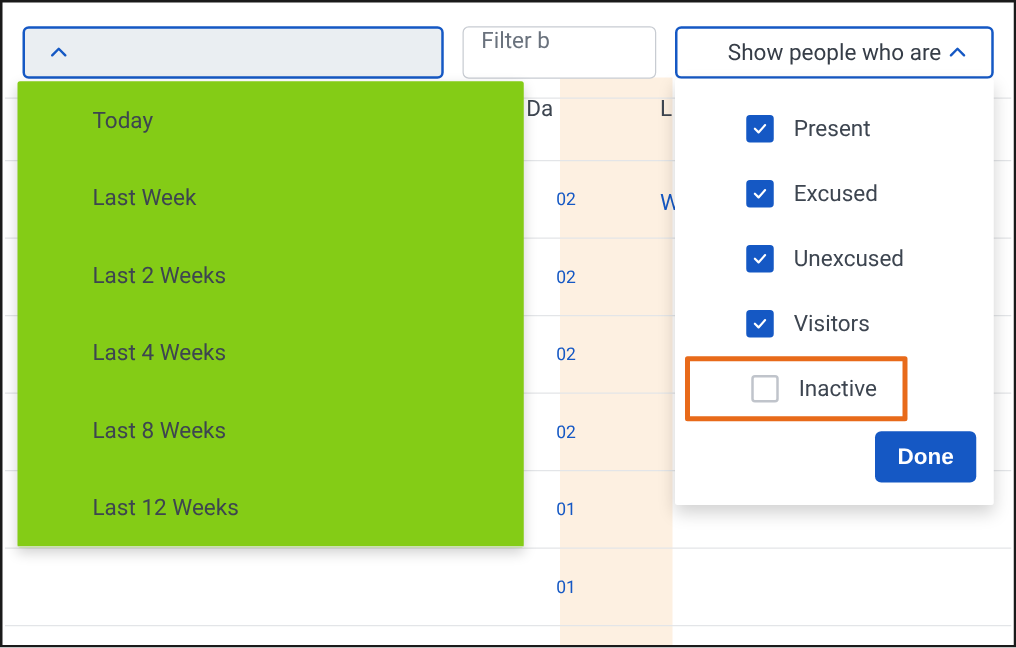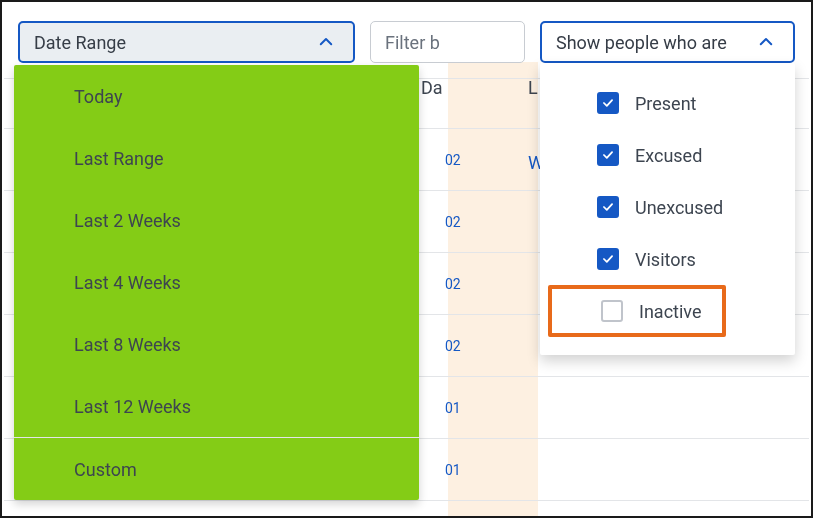--- a/index.html
+++ b/index.html
@@ -50,35 +50,35 @@
     position:absolute;
     left:368px; top:19px;
     width:155px; height:42px;
     box-sizing:border-box;
     background:#ffffff;
     border:1px solid #c8ccd2;
     border-radius:5px;
     padding:0 14px;
     font-size:18px;
     color:#3d4550;
-    display:flex; align-items:center;
+    display:flex; 
     overflow:hidden;
     white-space:nowrap;
   }
   .filter-input span { color:#6a727d; }
   .show-people-btn {
     position:absolute;
     left:538px; top:19px;
     width:255px; height:42px;
     background:#ffffff;
     border:2px solid #1558c4;
     border-radius:5px;
     box-sizing:border-box;
     padding:0 14px;
-    display:flex; align-items:center; justify-content:space-between;
+    display:flex; align-items:center; justify-content:flex-end;
     font-size:18px; color:#363d47;
     cursor:pointer;
   }
   .chev-up {
     width:26px; height:26px;
     display:flex; align-items:center; justify-content:center;
   }
   .chev-up svg { width:18px; height:18px; }
   .chev-up svg path { stroke:#1558c4; stroke-width:2.6; fill:none; stroke-linecap:round; stroke-linejoin:round; }
 
@@ -212,21 +212,20 @@
   <span class="date-val" style="top:150px">02</span>
   <span class="date-val" style="top:212px">02</span>
   <span class="date-val" style="top:274px">02</span>
   <span class="date-val" style="top:336px">02</span>
   <span class="date-val" style="top:398px">01</span>
   <span class="date-val" style="top:460px">01</span>
 
   <span class="blue-frag" style="top:150px">W</span>
 
   <div class="date-range-btn">
-    <span>Date Range</span>
     <span class="chev-up">
       <svg viewBox="0 0 24 24">
           <path d="M5 15 L12 8 L19 15"></path>
         </svg>
     </span>
   </div>
 
   <div class="filter-input">
     <span>Filter b</span>
   </div>
@@ -238,38 +237,35 @@
           <path d="M5 15 L12 8 L19 15"></path>
         </svg>
     </span>
   </div>
 
   <div class="dr-panel">
     <div class="dr-item">
         <span>Today</span>
       </div>
     <div class="dr-item">
-        <span>Last Range</span>
+        <span>Last Week</span>
       </div>
     <div class="dr-item">
         <span>Last 2 Weeks</span>
       </div>
     <div class="dr-item">
         <span>Last 4 Weeks</span>
       </div>
     <div class="dr-item">
         <span>Last 8 Weeks</span>
       </div>
     <div class="dr-item">
         <span>Last 12 Weeks</span>
       </div>
     <div class="dr-sep"></div>
-    <div class="dr-item">
-        <span>Custom</span>
-      </div>
   </div>
 
   <div class="sp-panel">
     <div class="sp-row">
       <span class="cb checked">
           <svg viewBox="0 0 24 24">
             <path d="M5 12 L10 17 L19 7"></path>
           </svg>
         </span>
       <span>Present</span>
@@ -297,15 +293,18 @@
           </svg>
         </span>
       <span>Visitors</span>
     </div>
     <div class="sp-highlight">
       <div class="sp-row" style="height:auto">
         <span class="cb"></span>
         <span>Inactive</span>
       </div>
     </div>
+    <div class="sp-done">
+      <button class="done-btn">Done</button>
+    </div>
   </div>
 
 </div>
 
 </body></html>

